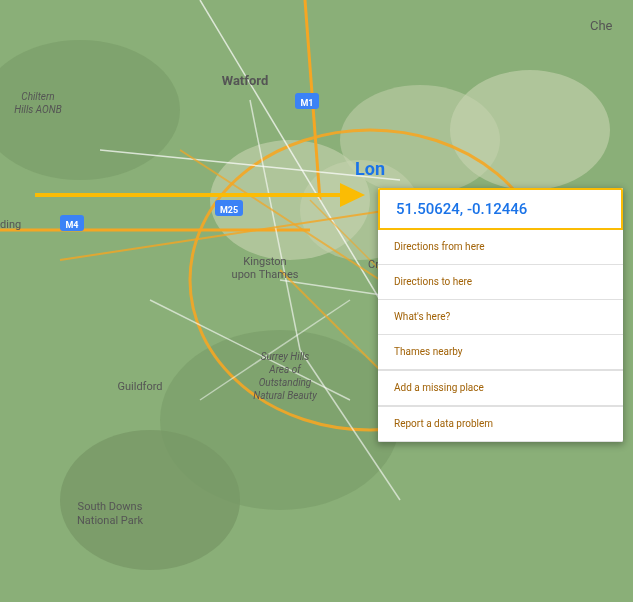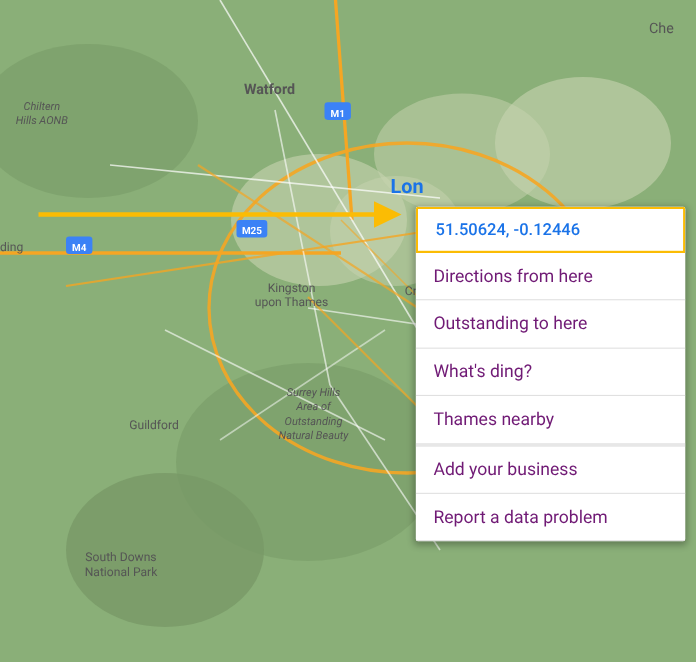--- a/index.html
+++ b/index.html
@@ -63,22 +63,22 @@
     }
 
     .menu-divider {
       height: 1px;
       background: #e0e0e0;
       margin: 0;
     }
 
     .menu-item {
       padding: 10px 16px;
-      font-size: 16px;
-      color: #701a75;
+      font-size: 10px;
+      color: #a16207;
       cursor: pointer;
       display: block;
       line-height: 1.4;
     }
 
     
   </style>
 </head>
 <body>
 
@@ -152,34 +152,34 @@
     <polygon points="310,8 335,20 310,32" fill="#fbbc04"></polygon>
   </svg>
 
   <div id="context-menu">
 
     <div class="menu-coords">51.50624, -0.12446</div>
 
     <div class="menu-item">Directions from here</div>
     <div class="menu-divider"></div>
 
-    <div class="menu-item">Outstanding to here</div>
+    <div class="menu-item">Directions to here</div>
     <div class="menu-divider"></div>
 
-    <div class="menu-item">What's ding?</div>
+    <div class="menu-item">What's here?</div>
     <div class="menu-divider"></div>
 
     <div class="menu-item">Thames nearby</div>
     <div class="menu-divider"></div>
 
     <div class="menu-divider"></div>
 
+    <div class="menu-item">Add a missing place</div>
     <div class="menu-divider"></div>
 
-    <div class="menu-item">Add your business</div>
     <div class="menu-divider"></div>
 
     <div class="menu-item">Report a data problem</div>
     <div class="menu-divider"></div>
 
 
   </div>
 
 </div>
 

